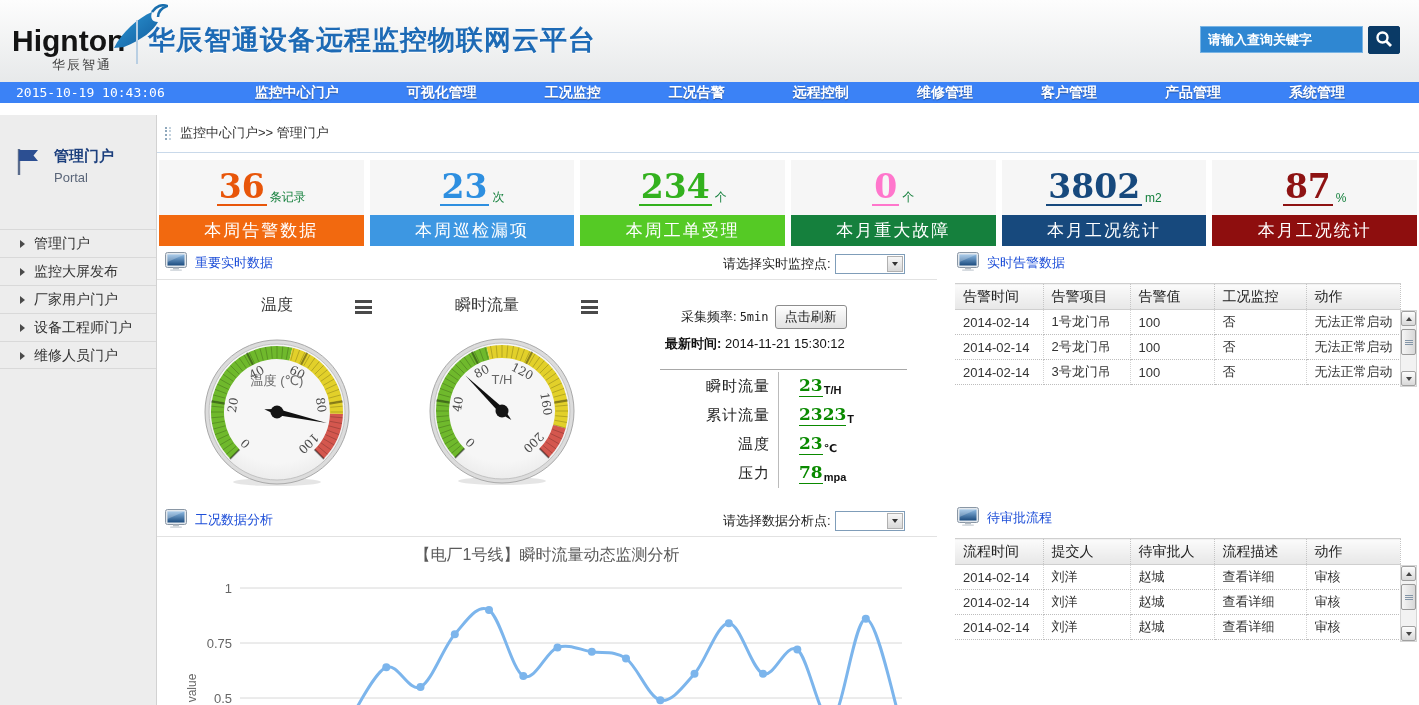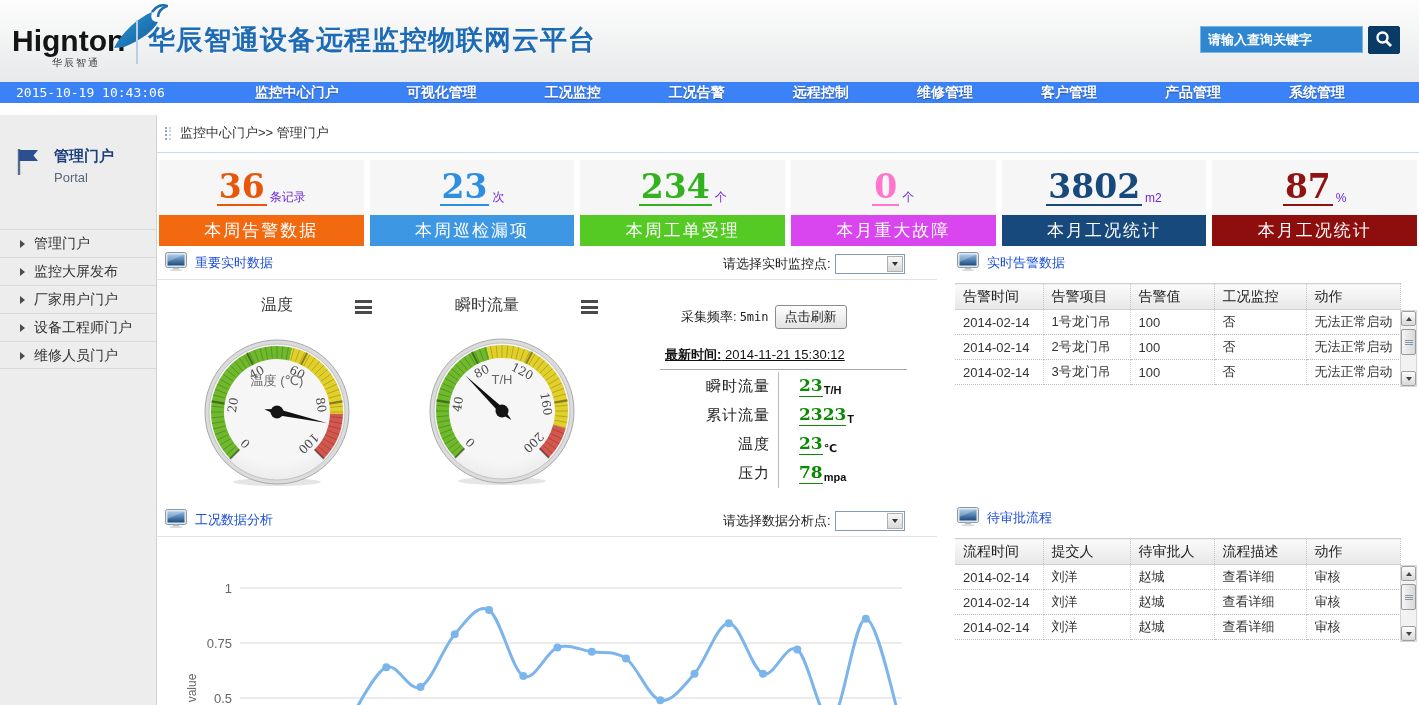--- a/index.html
+++ b/index.html
@@ -6,21 +6,21 @@
   html,body { margin:0; padding:0; }
   body {
     width:1419px; height:705px; overflow:hidden; position:relative;
     background:#fff; font-family:"Liberation Sans","DejaVu Sans",sans-serif;
   }
   
   #hdr { position:absolute; top:0; left:0; width:1419px; height:82px;
          background:linear-gradient(#fdfdfd,#e7e9ea); }
   .logo { position:absolute; left:12px; top:12px; width:130px; height:66px; }
   .logo-text { font-size:30px; font-weight:bold; color:#141414; line-height:1; margin-top:14px; }
-  .logo-sub { font-size:10px; color:#3c3c3c; letter-spacing:2px; margin:0 0 0 40px; }
+  .logo-sub { font-size:13px; color:#3c3c3c; letter-spacing:2px; margin:0 0 0 40px; }
   .logo-deer { position:absolute; right:-26px; top:-8px; }
   .hdr-divider { position:absolute; left:136px; top:20px; width:2px; height:44px; background:#b9cfe3; }
   .hdr-title { position:absolute; left:148px; top:22px; font-size:27px; font-weight:bold;
                color:#1d6ab5; letter-spacing:1px; text-shadow:0 1px 0 rgba(255,255,255,.8); }
   .search-box { position:absolute; right:19px; top:26px; display:flex; align-items:flex-start; }
   .search-input { width:163px; height:27px; background:#2f87d2; border:1px solid #79b4e4;
                   color:#fff; font-size:13px; font-weight:bold; padding:0 7px; outline:none; }
   .search-input::placeholder { color:#fff; opacity:1; }
   .search-btn { width:32px; height:28px; margin-left:5px; background:#0a3a66; border:1px solid #0a3a66;
                 border-radius:2px; display:flex; align-items:center; justify-content:center; cursor:pointer; padding:0; }
@@ -48,21 +48,21 @@
   #main { position:absolute; left:157px; top:115px; width:1262px; height:670px; background:#fff; overflow:hidden; }
   .crumb { position:absolute; top:9px; left:8px; font-size:13px; color:#333; display:flex; align-items:center; }
   .crumb-icon { width:6px; height:13px; border-left:2px dotted #8fa8bc; border-right:2px dotted #c3d2de; margin-right:9px; }
   .crumb-line { position:absolute; top:37px; left:0; width:1262px; height:1px; background:#c9d9ea; }
   
   .stats { position:absolute; top:45px; left:2px; width:1258px; display:flex; gap:6px; }
   .card { flex:1; cursor:pointer; }
   .card-top { height:55px; background:#f6f6f6; display:flex; align-items:center; justify-content:center; }
   .card-val { font-family:"DejaVu Serif",serif; font-size:33px; font-weight:bold; line-height:1;
               border-bottom:2px solid; padding:0 2px 1px; }
-  .card-unit { font-size:12px; color:#6d28d9; margin:20px 0 0 3px; }
+  .card-unit { font-size:12px; color:#15803d; margin:20px 0 0 3px; }
   .card-bar { height:31px; line-height:31px; text-align:center; color:#fff; font-size:17px; letter-spacing:2px; }
   
   .sec-head { position:absolute; height:24px; display:flex; align-items:center; }
   .sec-title { margin-left:8px; font-size:13px; color:#1d4ed8; }
   .sec-line { position:absolute; height:1px; background:#e2e2e2; left:0; width:780px; }
   .sel-group { position:absolute; display:flex; align-items:center; }
   .sel-label { font-size:13px; color:#222; margin-right:4px; white-space:nowrap; }
   .xselect { width:70px; height:20px; background:#fff; border:1px solid #7f9db9; position:relative; cursor:pointer; }
   .xsel-val { font-size:12px; color:#333; padding:2px 4px; }
   .xsel-btn { position:absolute; right:1px; top:1px; bottom:1px; width:16px;
@@ -74,21 +74,21 @@
   .burger { position:absolute; width:17px; cursor:pointer; }
   .burger span { display:block; height:3px; background:#4a4a4a; margin-bottom:2.5px; }
   .gauge-box { position:absolute; width:150px; height:150px; }
   .gauge-num { font-size:12px; fill:#4a4a4a; font-family:"DejaVu Serif",serif; }
   .gauge-unit { font-size:13px; fill:#666; }
   
   .freq-row { position:absolute; left:524px; top:190px; font-size:13px; color:#222; display:flex; align-items:center; }
   .freq-val { font-family:"DejaVu Sans Mono",monospace; font-size:12px; margin-left:3px; }
   .refresh-btn { margin-left:6px; font-size:13px; color:#222; background:linear-gradient(#fefefe,#e2e2e2);
                  border:1px solid #8c8c8c; border-radius:3px; padding:2px 9px; cursor:pointer; }
-  .latest-row { position:absolute; left:508px; top:231px; font-size:13px; color:#111; white-space:nowrap;text-decoration:underline; }
+  .latest-row { position:absolute; left:508px; top:220px; font-size:13px; color:#111; white-space:nowrap; }
   .latest-label { font-weight:bold; }
   .latest-line { position:absolute; left:503px; top:254px; width:247px; height:1px; background:#a8a8a8; }
   .metrics { position:absolute; left:503px; top:257px; width:255px; }
   .metric-row { display:flex; height:29px; align-items:center; }
   .metric-name { width:110px; text-align:right; font-size:15px; color:#222; letter-spacing:1px; }
   .metric-sep { width:1px; background:#bbb; align-self:stretch; margin-left:8px; }
   .metric-val { margin-left:20px; font-family:"DejaVu Serif",serif; font-size:17px; font-weight:bold;
                 color:#0a8a00; border-bottom:1px solid #0a8a00; line-height:1.15; }
   .metric-unit { font-size:11px; font-weight:bold; color:#111; margin-top:7px; margin-left:1px; }
   
@@ -214,21 +214,21 @@
       <span class="card-val" style="color:#33b11e">234</span>
       <span class="card-unit">个</span>
         </div>
     <div class="card-bar" style="background:#55ca25">本周工单受理</div>
       </div>
       <div class="card">
         <div class="card-top">
       <span class="card-val" style="color:#ff76cc">0</span>
       <span class="card-unit">个</span>
         </div>
-    <div class="card-bar" style="background:#d946ef">本月重大故障</div>
+    <div class="card-bar" style="background:#15803d">本月重大故障</div>
       </div>
       <div class="card">
         <div class="card-top">
       <span class="card-val" style="color:#17497d">3802</span>
       <span class="card-unit">m2</span>
         </div>
     <div class="card-bar" style="background:#17497d">本月工况统计</div>
       </div>
       <div class="card">
         <div class="card-top">
@@ -504,20 +504,21 @@
   <div class="sel-group" style="left:566px; top:396px;">
     <span class="sel-label">请选择数据分析点:</span>
     <div class="xselect">
       <div class="xsel-val"></div>
       <div class="xsel-btn">
         <span class="xsel-arrow"></span>
       </div>
     </div>
   </div>
   <div class="sec-line" style="top:421px;"></div>
+  <div class="chart-title">【电厂1号线】瞬时流量动态监测分析</div>
   <div id="line-chart"><svg width="790" height="280" viewBox="0 0 790 280">
         <line x1="83" y1="20.0" x2="745" y2="20.0" stroke="#d8d8d8" stroke-width="1"></line>
         <text x="75" y="25.0" text-anchor="end" class="axis-lbl">1</text>
         <line x1="83" y1="75.0" x2="745" y2="75.0" stroke="#d8d8d8" stroke-width="1"></line>
         <text x="75" y="80.0" text-anchor="end" class="axis-lbl">0.75</text>
         <line x1="83" y1="130.0" x2="745" y2="130.0" stroke="#d8d8d8" stroke-width="1"></line>
         <text x="75" y="135.0" text-anchor="end" class="axis-lbl">0.5</text>
         <text transform="translate(39 120) rotate(-90)" text-anchor="middle" class="axis-title">value</text>
         <path d="M 195.0 147.6 C 200.7 139.5, 217.8 104.0, 229.3 99.2 C 240.7 94.4, 252.1 124.5, 263.5 119.0 C 274.9 113.5, 286.3 79.0, 297.8 66.2 C 309.2 53.4, 320.6 35.0, 332.0 42.0 C 343.4 49.0, 354.8 101.8, 366.3 108.0 C 377.7 114.2, 389.1 83.4, 400.5 79.4 C 411.9 75.4, 423.3 82.0, 434.8 83.8 C 446.2 85.6, 457.6 82.3, 469.0 90.4 C 480.4 98.5, 491.8 129.6, 503.3 132.2 C 514.7 134.8, 526.1 118.6, 537.5 105.8 C 548.9 93.0, 560.3 55.2, 571.8 55.2 C 583.2 55.2, 594.6 101.4, 606.0 105.8 C 617.4 110.2, 628.8 73.9, 640.3 81.6 C 651.7 89.3, 663.1 157.1, 674.5 152.0 C 685.9 146.9, 697.3 50.8, 708.8 50.8 C 720.2 50.8, 737.3 135.1, 743.0 152.0" stroke="#7cb5ec" stroke-width="3" fill="none"></path>
         <circle cx="195.0" cy="147.6" r="4" fill="#7cb5ec"></circle>

